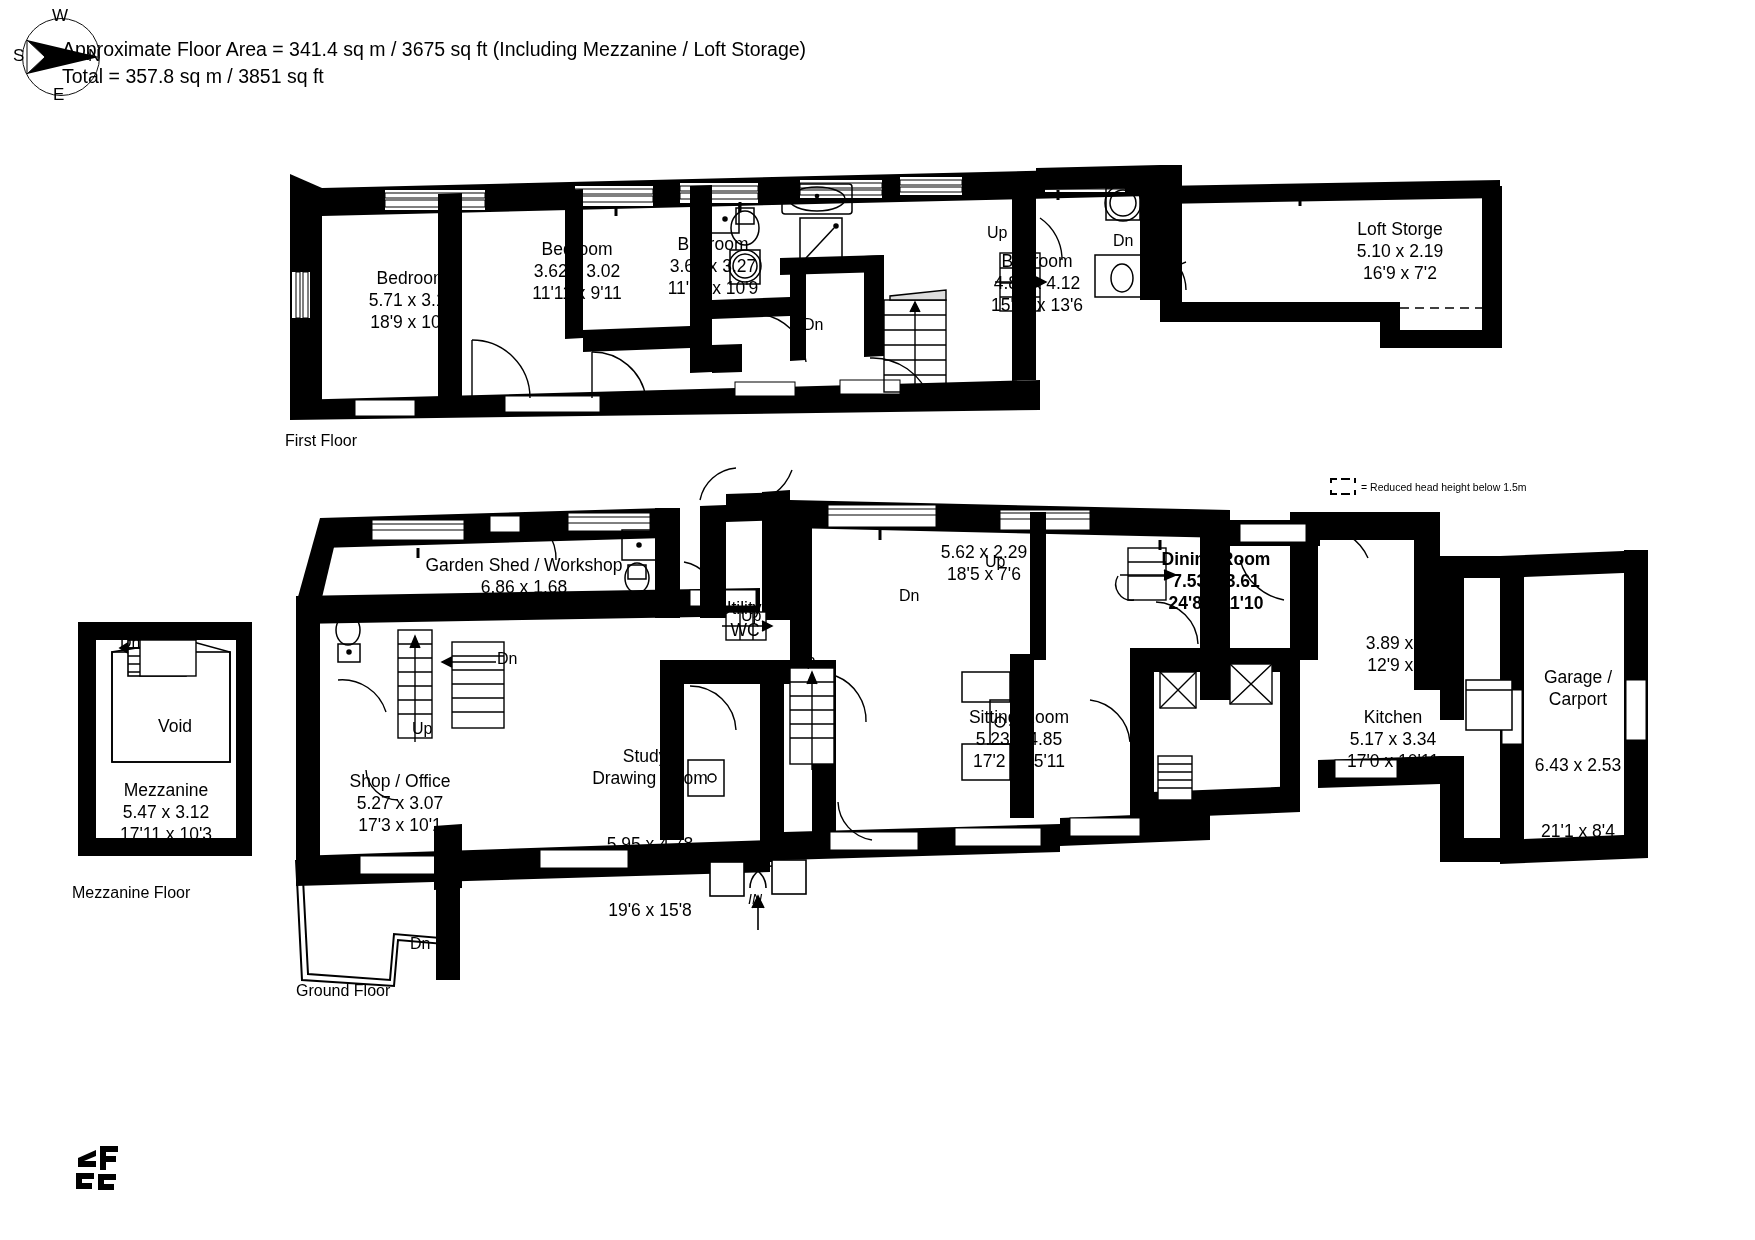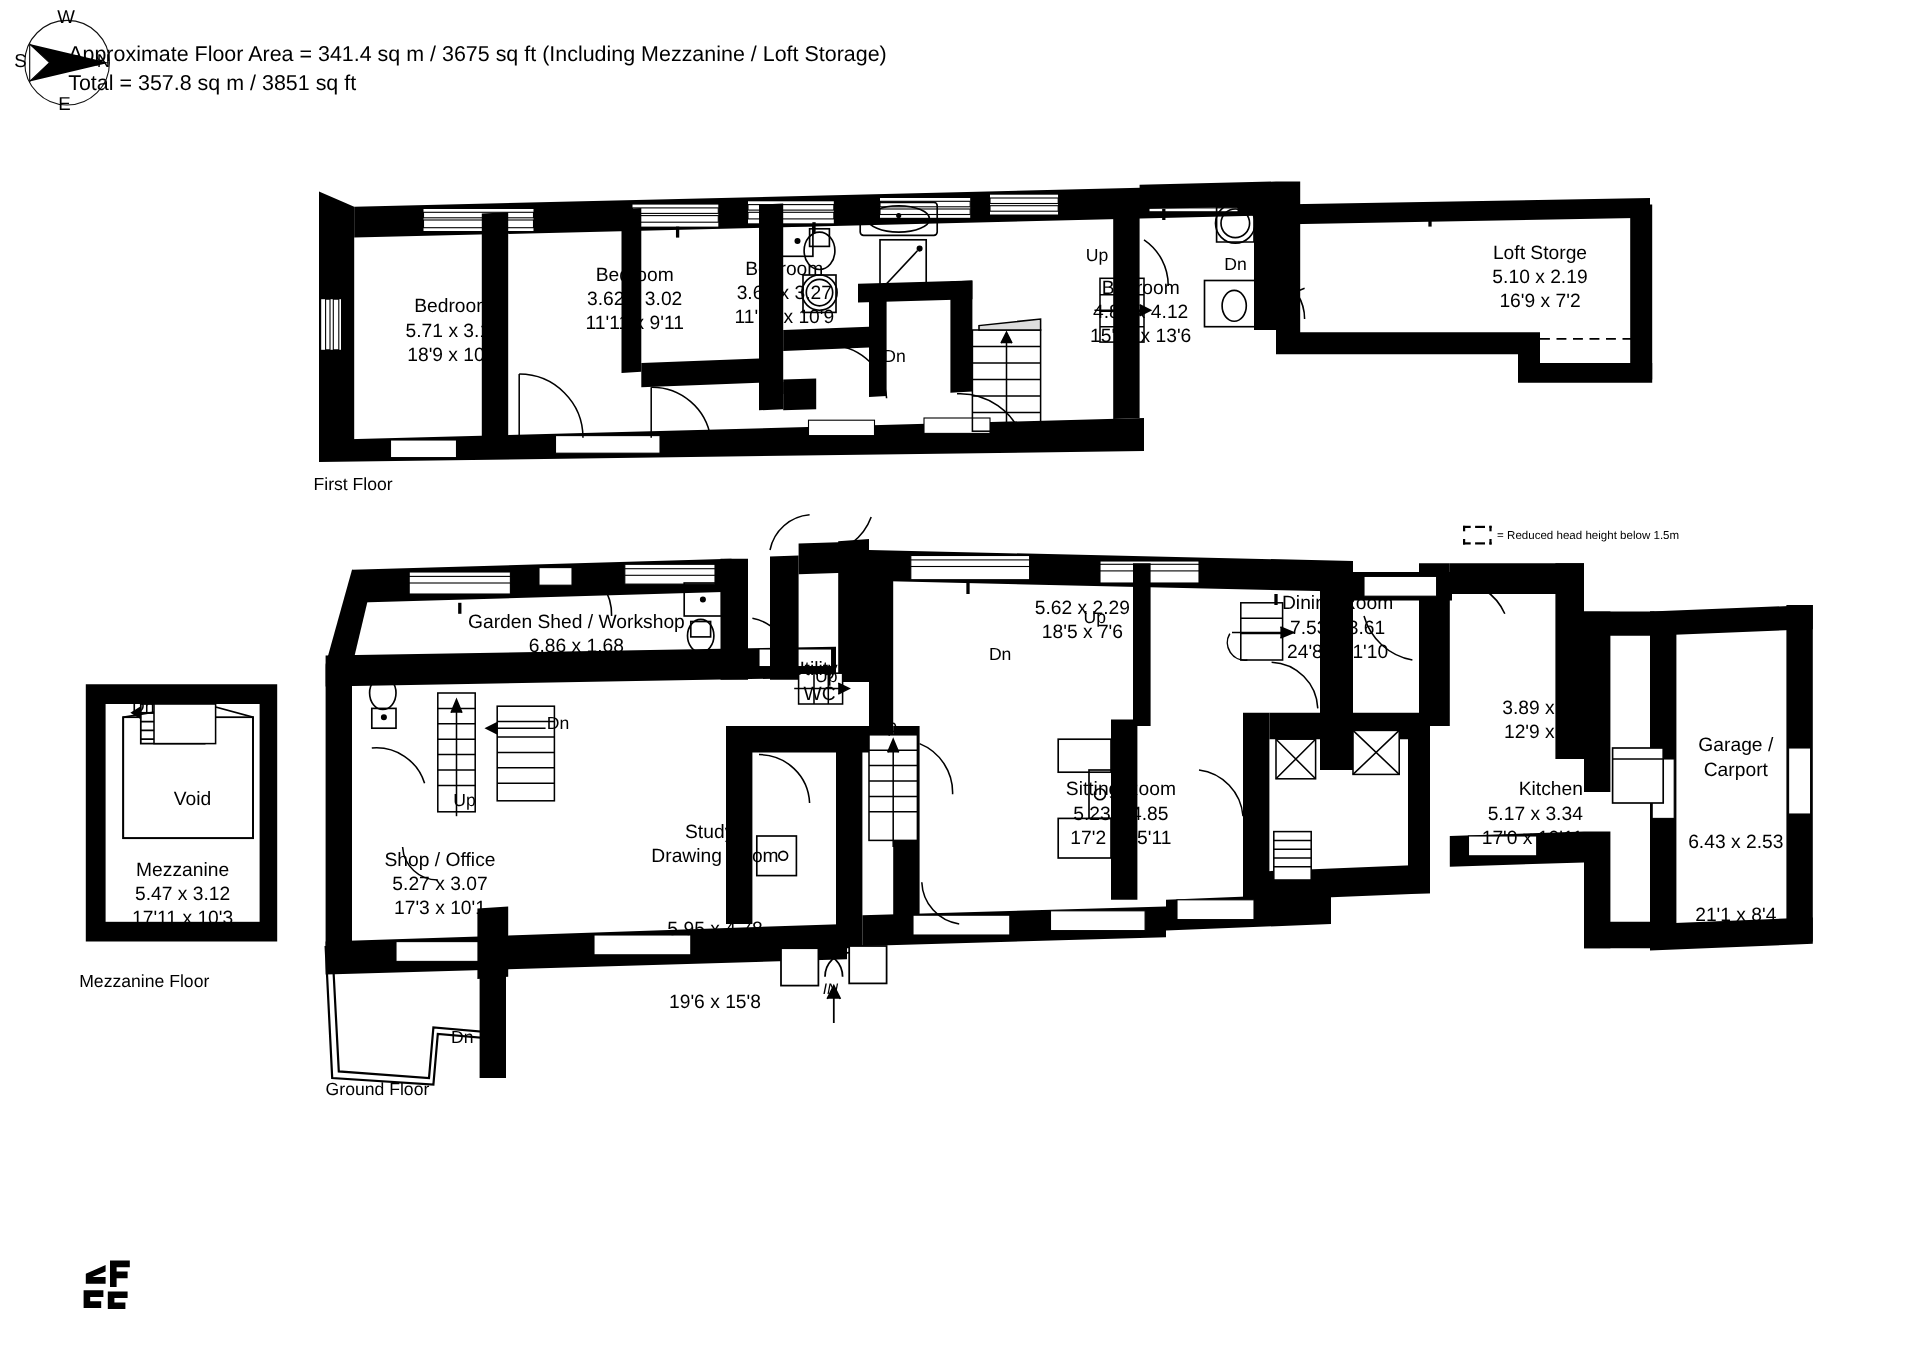--- a/index.html
+++ b/index.html
@@ -427,36 +427,36 @@
   <div>22'6 x 5'6</div>
 </div>
 <div class="room" style="left:745px;top:553px;white-space:pre;">
   <div class="nm">Utility /
 WC</div>
 </div>
 <div class="room" style="left:984px;top:541px;">
   <div>5.62 x 2.29</div>
   <div>18'5 x 7'6</div>
 </div>
-<div class="room" style="left:1216px;top:537px;">
+<div class="room" style="left:1216px;top:548px;font-weight:bold;">
   <div class="nm">Dining Room</div>
   <div>7.53 x 3.61</div>
   <div>24'8 x 11'10</div>
 </div>
 <div class="room" style="left:1409px;top:592px;margin-top:40px;">
   <div>3.89 x 2.99</div>
   <div>12'9 x 9'10</div>
 </div>
 <div class="room" style="left:1578px;top:622px;white-space:pre;">
   <div class="nm">Garage /
 Carport</div>
   <div>6.43 x 2.53</div>
   <div>21'1 x 8'4</div>
 </div>
-<div class="room" style="left:1393px;top:706px;text-align:right;">
+<div class="room" style="left:1393px;top:706px;">
   <div class="nm">Kitchen</div>
   <div>5.17 x 3.34</div>
   <div>17'0 x 10'11</div>
 </div>
 <div class="room" style="left:1019px;top:706px;">
   <div class="nm">Sitting Room</div>
   <div>5.23 x 4.85</div>
   <div>17'2 x 15'11</div>
 </div>
 <div class="room" style="left:650px;top:701px;white-space:pre;">

